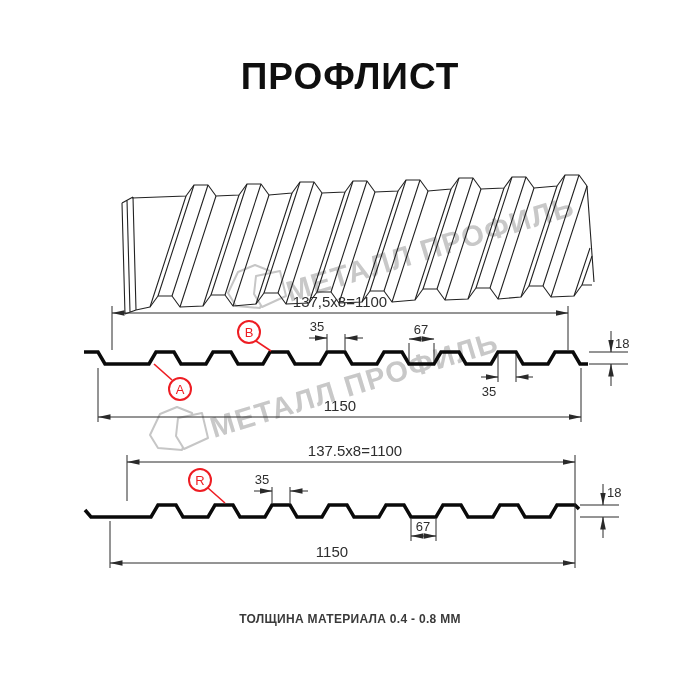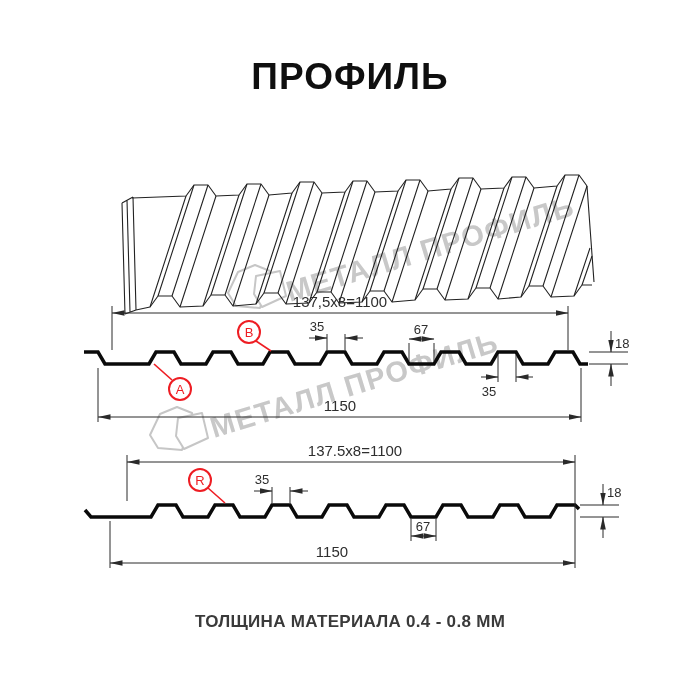--- a/index.html
+++ b/index.html
@@ -3,38 +3,38 @@
 <meta charset="utf-8">
 <style>
   html,body{margin:0;padding:0;}
   body{width:700px;height:700px;background:#ffffff;position:relative;overflow:hidden;
        font-family:"Liberation Sans",sans-serif;}
   .page{position:absolute;inset:0;width:700px;height:700px;}
   .header{position:absolute;top:56px;left:0;right:0;text-align:center;z-index:3;}
   .title{font-size:37px;font-weight:bold;color:#0f0f0f;letter-spacing:1px;}
   .subtitle{margin-top:7px;font-size:16px;font-weight:bold;color:#1a1a1a;letter-spacing:0.5px;}
   .footer{position:absolute;top:612px;left:0;right:0;text-align:center;z-index:3;
-          font-size:17px;font-weight:bold;color:#3a3a3a;letter-spacing:0.3px;}
+          font-size:12px;font-weight:bold;color:#3a3a3a;letter-spacing:0.3px;}
   svg{position:absolute;top:0;left:0;}
   svg text{font-family:"Liberation Sans",sans-serif;fill:#2e2e2e;}
   .dimtxt{font-size:13px;}
   .dimtxt-big{font-size:15px;}
   .thin{stroke:#2a2a2a;stroke-width:1;fill:none;}
   .sketch{stroke:#222222;stroke-width:1.1;fill:none;stroke-linejoin:round;}
   .profile{stroke:#0a0a0a;stroke-width:3.5;fill:none;stroke-linejoin:miter;}
   .red{stroke:#ee1d23;fill:none;}
   .redtxt{fill:#ee1d23;font-size:13px;}
   .wmtext{font-size:29px;font-weight:bold;fill:#c8c8c8;letter-spacing:1.5px;}
   .wmlogo{fill:#ffffff;stroke:#c6c6c6;stroke-width:2;stroke-linejoin:round;}
 </style>
 </head>
 <body>
 
 <div class="header">
-  <div class="title">ПРОФИЛЬ</div>
+  <div class="title">ПРОФЛИСТ</div>
 </div>
 
 <svg class="page" width="700" height="700" viewBox="0 0 700 700">
   <defs>
     <marker id="ae" viewBox="0 0 13 7" markerWidth="13" markerHeight="7" refX="12.5" refY="3.5" orient="auto" markerUnits="userSpaceOnUse">
       <path d="M0,0.7 L13,3.5 L0,6.3 Z" fill="#2a2a2a"></path>
     </marker>
     <marker id="as" viewBox="0 0 13 7" markerWidth="13" markerHeight="7" refX="12.5" refY="3.5" orient="auto-start-reverse" markerUnits="userSpaceOnUse">
       <path d="M0,0.7 L13,3.5 L0,6.3 Z" fill="#2a2a2a"></path>
     </marker>

